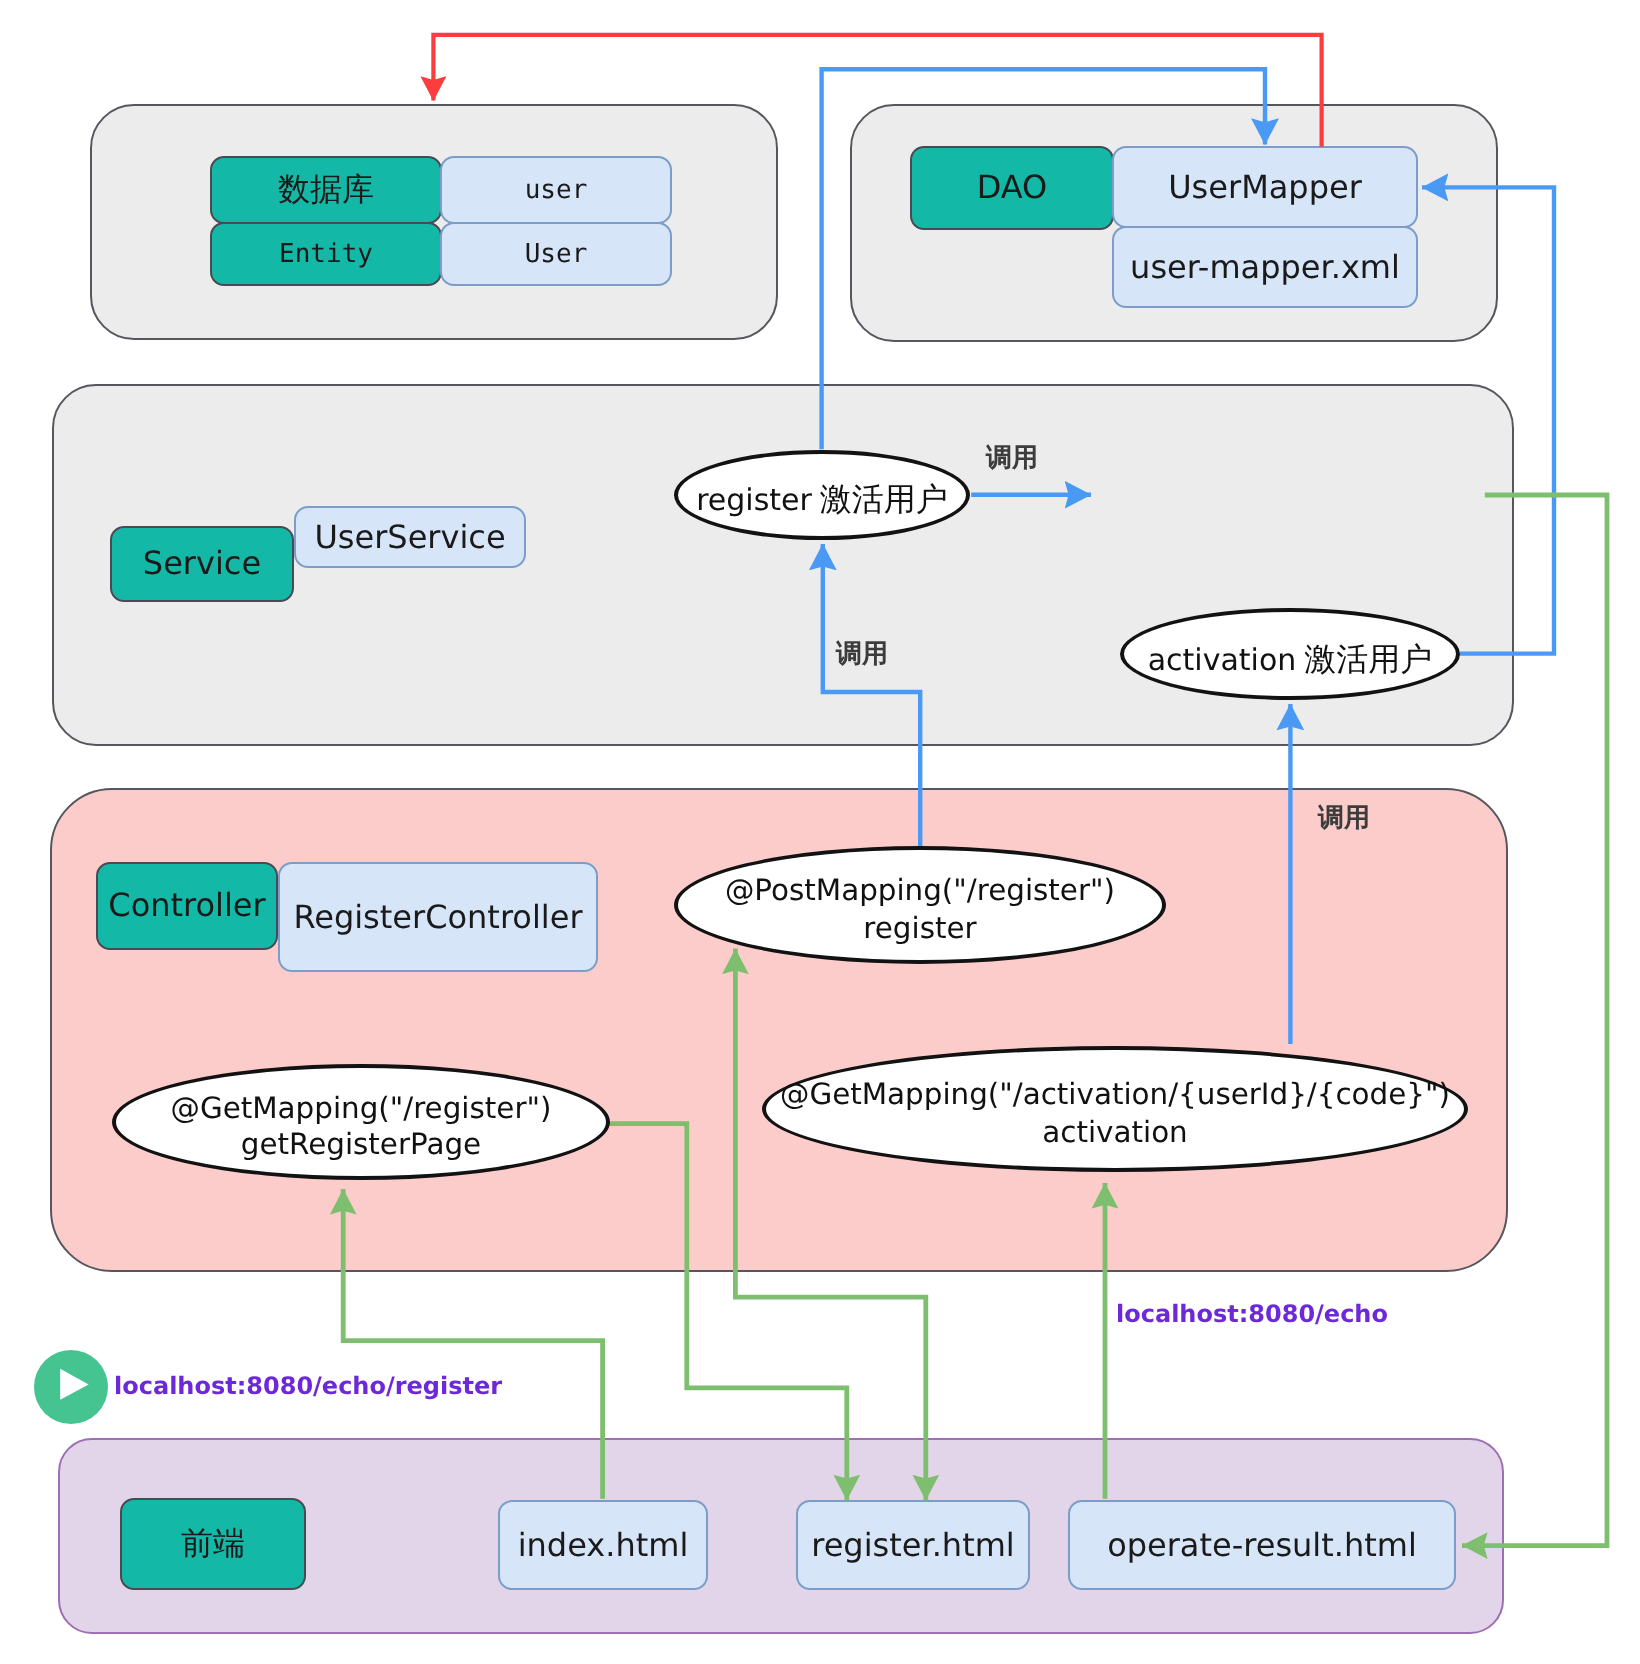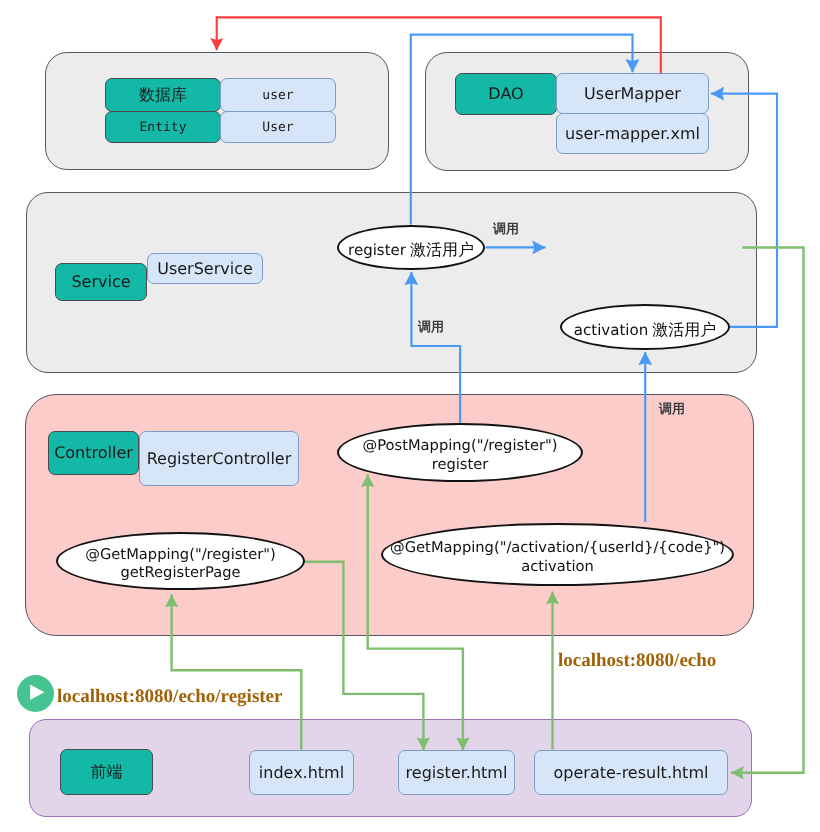--- a/index.html
+++ b/index.html
@@ -28,21 +28,21 @@
   .chip .mono{font-family:"DejaVu Sans Mono",monospace;font-size:13px;}
 
   .r-tl,.r-tr,.r-bl,.r-br,.r-l,.r-r,.r-tr2,.r-all{border-radius:7px;}
 
   .ell{background:#FFFFFF;border:2.3px solid #121212;border-radius:50%;}
   .node .t1{font-size:14.7px;color:#111;line-height:1.25;white-space:nowrap;}
   .lat{font-size:15px;letter-spacing:0px;}
   .node .cjk, .cjk{font-size:16px;}
   .lat + .cjk{margin-left:4px;}
   .cjk-bold{font-weight:bold;font-size:13px;color:#3C3C3C;line-height:1;}
-  .url{font-weight:bold;font-size:19px;color:#a16207;line-height:1;font-family:Liberation Serif, serif;}
+  .url{font-weight:bold;font-size:12px;color:#6d28d9;line-height:1;}
   .playbtn{position:absolute;width:37px;height:37px;}
 </style>
 </head>
 <body>
 
 <div id="stage">
 
   <div class="layer box-gray" style="left:45px;top:52px;width:344px;height:118px;"></div>
   <div class="layer box-gray" style="left:425px;top:52px;width:324px;height:119px;"></div>
   <div class="layer box-gray" style="left:26px;top:192px;width:731px;height:181px;"></div>

